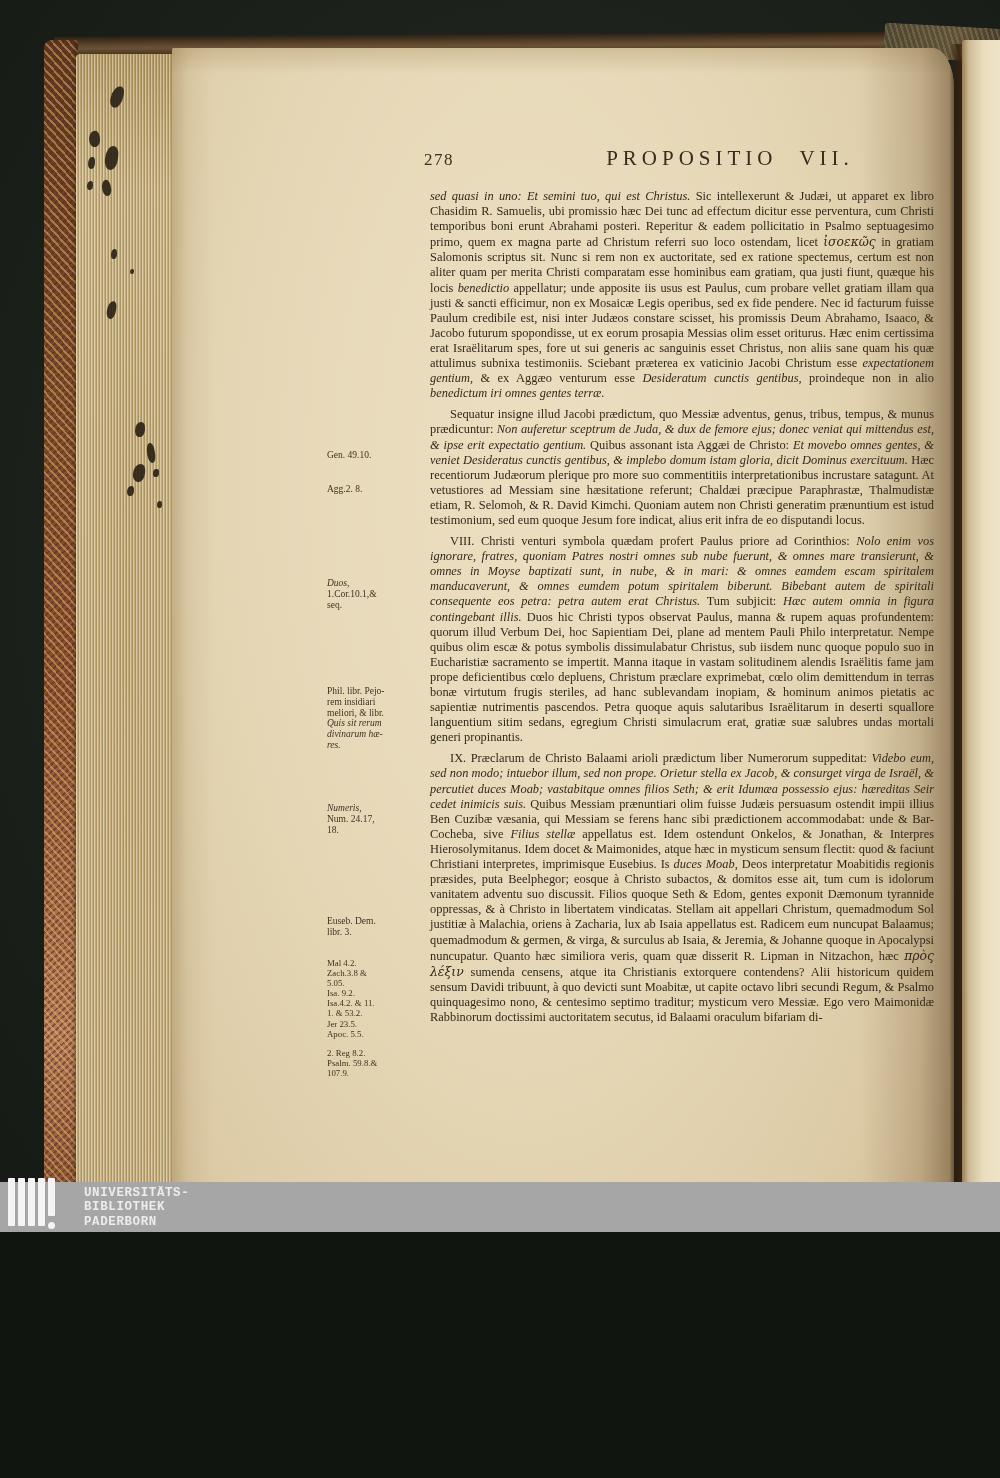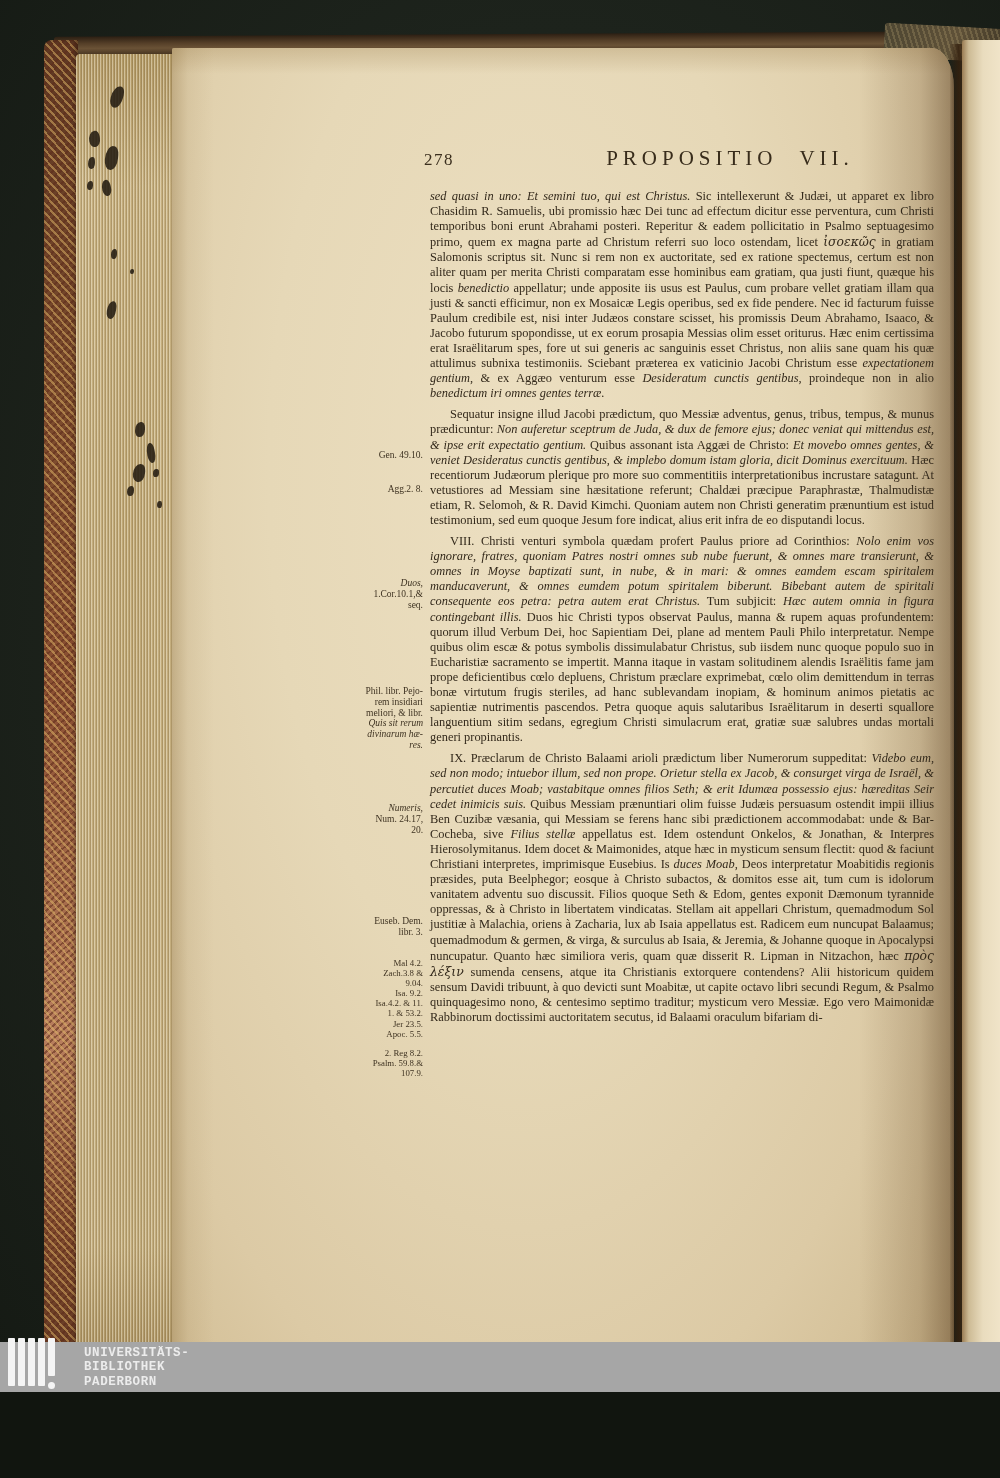--- a/index.html
+++ b/index.html
@@ -1,17 +1,17 @@
 <!DOCTYPE html>
 <html><head>
 <meta charset="utf-8">
 <style>
   html,body{margin:0;padding:0;background:#11150f;}
   .stage{
-    position:relative;width:1000px;height:1392px;overflow:hidden;
+    position:relative;width:1000px;height:1232px;overflow:hidden;
     background:radial-gradient(ellipse at 55% 45%, #232a22 0%, #1d231c 55%, #151a14 100%);
     font-family:"Liberation Serif", "DejaVu Serif", serif;
   }
   
   .top-edge{
     position:absolute;left:54px;top:34px;width:900px;height:20px;
     background:linear-gradient(180deg,#2c1f13 0%,#553f28 35%,#6a5236 60%,#3d2c1a 100%);
     transform:rotate(-0.35deg);border-radius:3px;
   }
   .corner-cloth-tr{
@@ -85,22 +85,22 @@
   }
   .text-column{
     position:absolute;left:424px;top:183px;width:516px;
     font-size:12.4px;line-height:15.1px;color:#33291b;text-align:justify;
   }
   .para{margin:6px;}
   .para.indent{text-indent:20px;}
   .seg-italic{font-style:italic;}
   .seg-greek{font-family:"DejaVu Serif",serif;font-style:italic;}
   .margin-note{
-    position:absolute;left:345px;width:78px;
-    font-size:9.5px;line-height:10.8px;color:#3e3221;text-align:right;
+    position:absolute;left:327px;width:78px;
+    font-size:9.5px;line-height:10.8px;color:#3e3221;text-align:left;
   }
   .margin-note.small{font-size:8.8px;line-height:10.1px;}
   .mline{white-space:nowrap;}
   .mline.it{font-style:italic;}
   
   .footer-bar{
     position:absolute;left:0;bottom:0;width:1000px;height:50px;background:#a6a6a6;
   }
   .logo-icon{position:absolute;left:8px;top:-4px;width:54px;height:52px;}
   .logo-icon .bar{position:absolute;top:0;width:7px;background:#f4f4f4;border-radius:1px;}
@@ -175,30 +175,30 @@
         <div class="mline">Phil. libr. Pejo-</div>
         <div class="mline">rem insidiari</div>
         <div class="mline">meliori, &amp; libr.</div>
         <div class="mline it">Quis sit rerum</div>
         <div class="mline it">divinarum hæ-</div>
         <div class="mline it">res.</div>
       </div>
       <div class="margin-note" style="top: 803px;">
         <div class="mline it">Numeris,</div>
         <div class="mline">Num. 24.17,</div>
-        <div class="mline">20.</div>
+        <div class="mline">18.</div>
       </div>
       <div class="margin-note" style="top: 916px;">
         <div class="mline">Euseb. Dem.</div>
         <div class="mline">libr. 3.</div>
       </div>
       <div class="margin-note small" style="top: 958px;">
         <div class="mline">Mal 4.2.</div>
         <div class="mline">Zach.3.8 &amp;</div>
-        <div class="mline">9.04.</div>
+        <div class="mline">5.05.</div>
         <div class="mline">Isa. 9.2.</div>
         <div class="mline">Isa.4.2. &amp; 11.</div>
         <div class="mline">1. &amp; 53.2.</div>
         <div class="mline">Jer 23.5.</div>
         <div class="mline">Apoc. 5.5.</div>
       </div>
       <div class="margin-note small" style="top: 1048px;">
         <div class="mline">2. Reg 8.2.</div>
         <div class="mline">Psalm. 59.8.&amp;</div>
         <div class="mline">107.9.</div>

